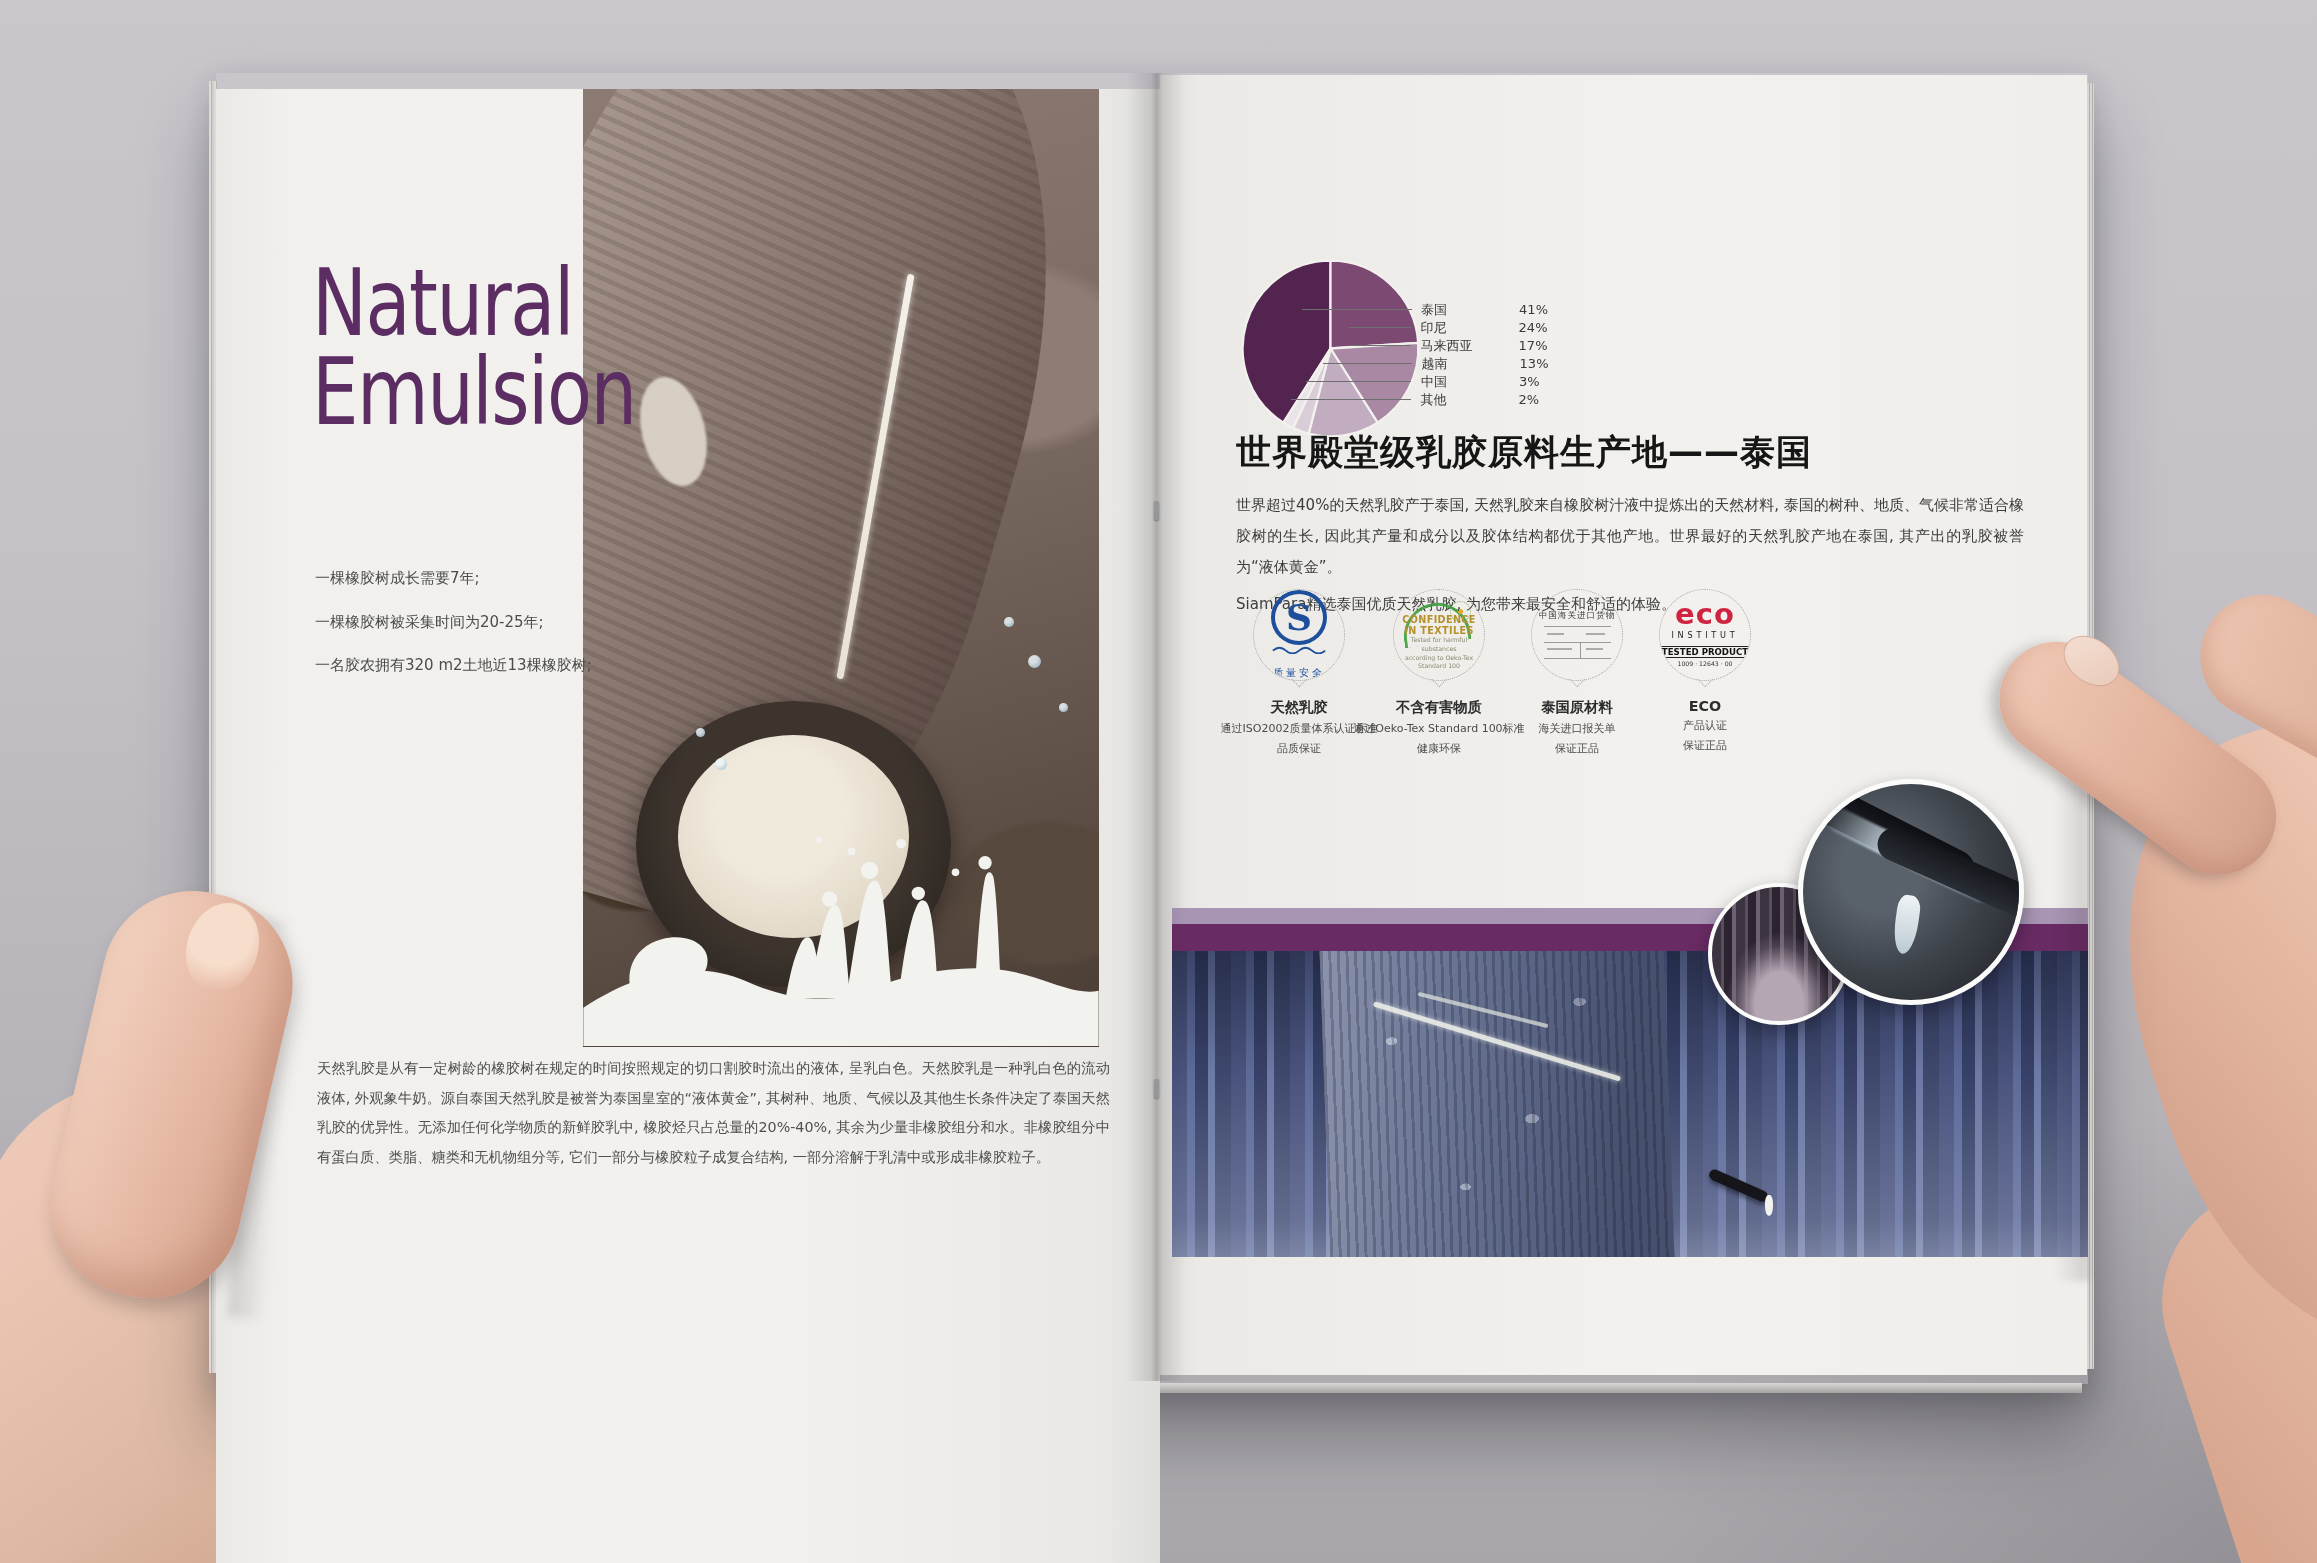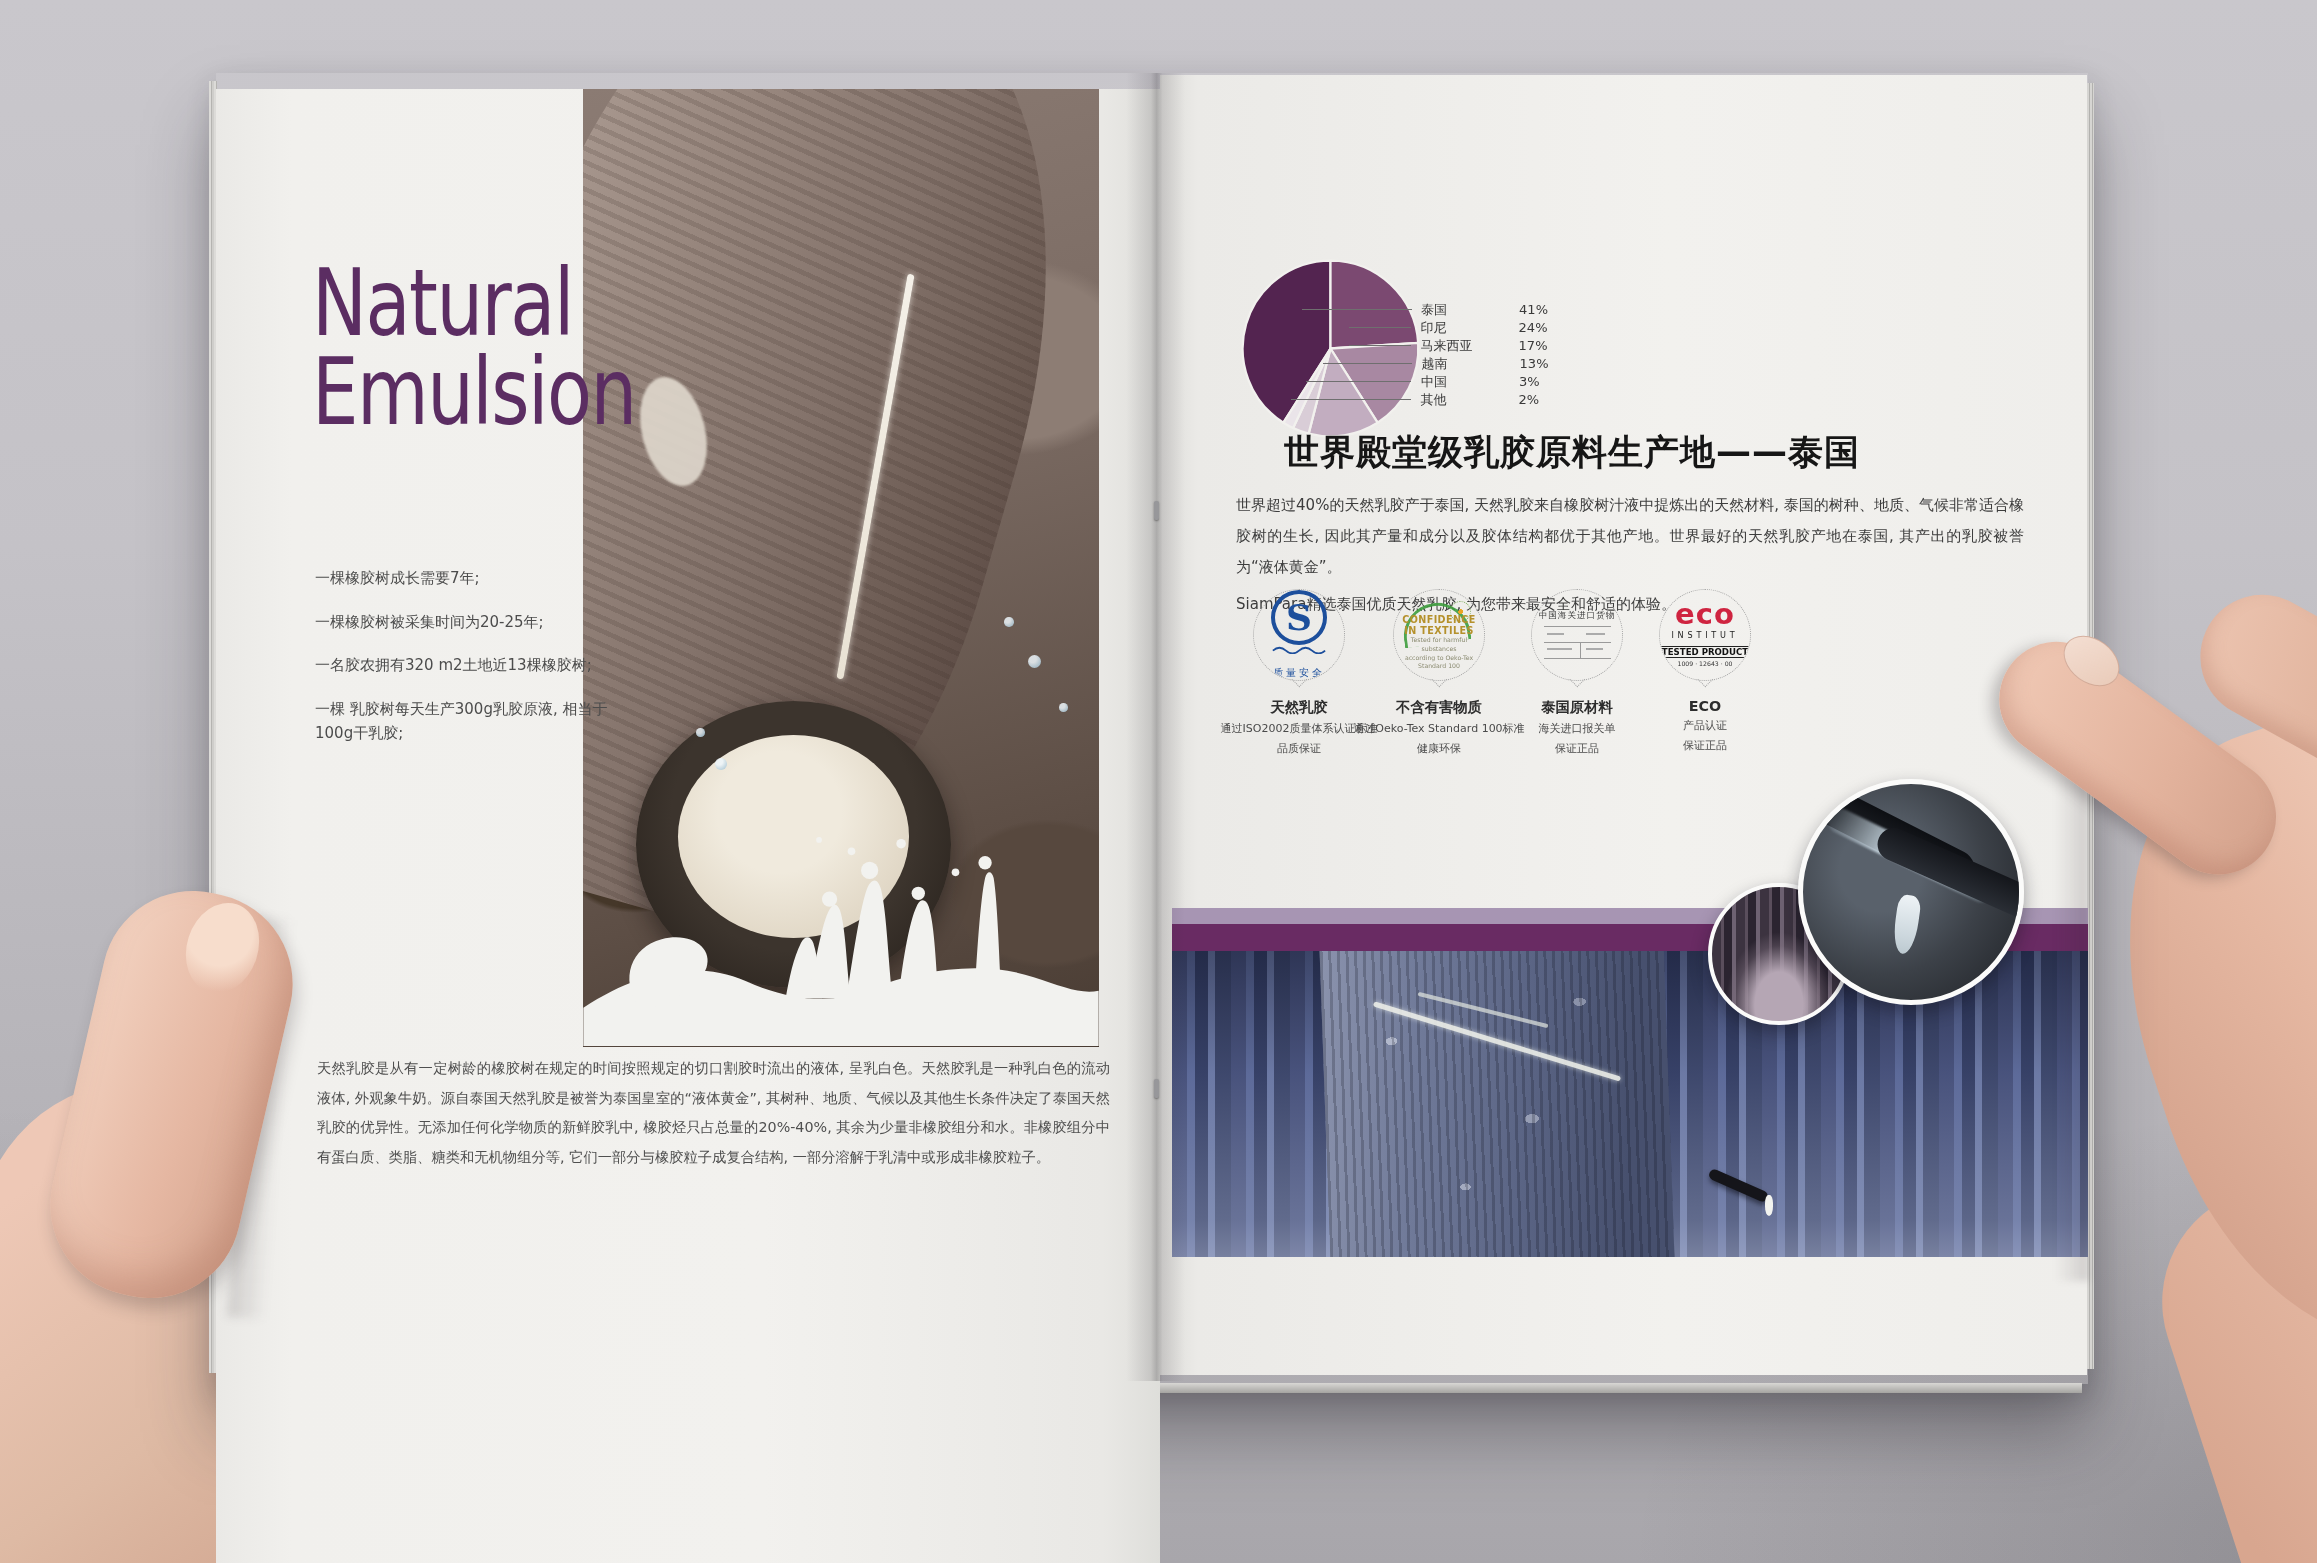--- a/index.html
+++ b/index.html
@@ -65,21 +65,21 @@
   .lp-paragraph{position:absolute;left:101px;top:965px;width:793px;
     color:#4f4f4f;font-size:14.3px;line-height:2.08;text-align:justify;}
 
   
   .pie-wrap{position:absolute;left:75px;top:178px;width:191px;height:191px;}
   .legend{position:absolute;left:131px;top:226px;width:245px;}
   .lg-row{display:flex;align-items:center;height:18px;font-size:13px;color:#3a3a3a;}
   .lg-line{height:1px;background:#6f6f6f;margin-right:9.6px;flex:0 0 auto;}
   .lg-cat{width:98px;flex:0 0 auto;}
   .lg-val{flex:0 0 auto;}
-  .rp-heading{position:absolute;left:76px;top:354px;font-size:35px;font-weight:700;color:#161616;letter-spacing:1px;white-space:nowrap;margin-left:48px;}
+  .rp-heading{position:absolute;left:76px;top:354px;font-size:35px;font-weight:700;color:#161616;letter-spacing:1px;white-space:nowrap;}
   .rp-body{position:absolute;left:76px;top:415px;width:788px;font-size:15px;line-height:31px;color:#3d3d3d;text-align:justify;}
   .rp-body2{position:absolute;left:76px;top:514px;width:788px;font-size:15px;line-height:31px;color:#3d3d3d;}
 
   .badge{position:absolute;top:514px;width:182px;text-align:center;}
   .b-circle{width:90px;height:90px;border:1.9px dotted #a6a6a6;border-radius:50%;margin:0 auto;
     display:flex;flex-direction:column;align-items:center;justify-content:center;position:relative;overflow:hidden;}
   .b-pointer{width:9.6px;height:9.6px;border-right:1.9px dotted #a6a6a6;border-bottom:1.9px dotted #a6a6a6;
     transform:rotate(45deg);margin:-6.7px auto 0;}
   .b-title{font-size:14.3px;font-weight:700;color:#2d2d2d;margin-top:13.4px;}
   .b-sub{font-size:11px;color:#4a4a4a;line-height:1.55;margin-top:2.9px;}
@@ -221,21 +221,20 @@
 
       <div class="lp-title">
         <div>Natural</div>
         <div>Emulsion</div>
       </div>
 
       <ul class="lp-facts">
         <li>一棵橡胶树成长需要7年;</li>
         <li>一棵橡胶树被采集时间为20-25年;</li>
         <li>一名胶农拥有320 m2土地近13棵橡胶树;</li>
-        <li>一棵 乳胶树每天生产300g乳胶原液, 相当于100g干乳胶;</li>
       </ul>
 
       <div class="lp-paragraph">天然乳胶是从有一定树龄的橡胶树在规定的时间按照规定的切口割胶时流出的液体, 呈乳白色。天然胶乳是一种乳白色的流动液体, 外观象牛奶。源自泰国天然乳胶是被誉为泰国皇室的“液体黄金”, 其树种、地质、气候以及其他生长条件决定了泰国天然乳胶的优异性。无添加任何化学物质的新鲜胶乳中, 橡胶烃只占总量的20%-40%, 其余为少量非橡胶组分和水。非橡胶组分中有蛋白质、类脂、糖类和无机物组分等, 它们一部分与橡胶粒子成复合结构, 一部分溶解于乳清中或形成非橡胶粒子。</div>
     </div>
 
     <div class="page page-right">
 
       <div class="pie-wrap">
         <svg id="pie-svg" viewBox="-100 -100 200 200" width="191" height="191">
             <path d="M0,0 L-49.30,77.68 A92,92 0 0 1 -0.00,-92.00 Z" fill="#532450" stroke="#f2f1ee" stroke-width="2.4" stroke-linejoin="round"></path>

